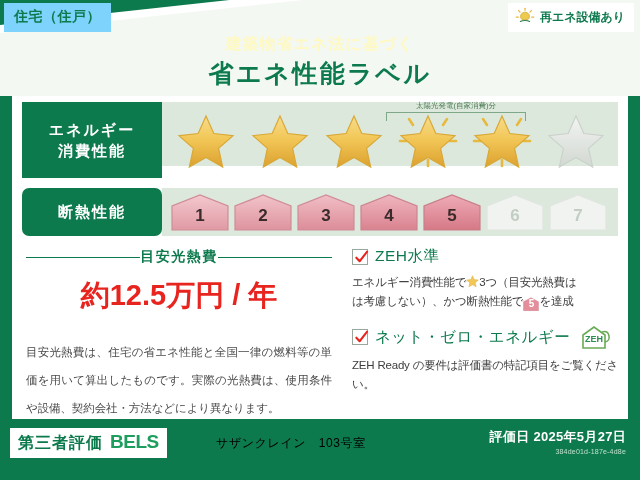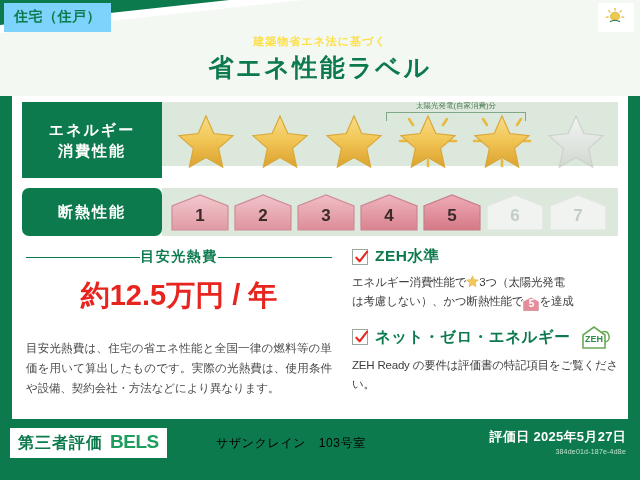--- a/index.html
+++ b/index.html
@@ -43,21 +43,21 @@
     display:flex; align-items:center; gap:5px;
     z-index:6;
   }
   .solar-tag .st-text { color:#0d7a4d; font-size:12px; font-weight:bold; white-space:nowrap; }
   .sun-ico { width:20px; height:20px; display:block; }
 
   .title-wrap {
     position:absolute; left:0; top:34px; width:640px;
     text-align:center; z-index:7;
   }
-  .title-sub { color:#fde047; font-size:11px; font-weight:bold; letter-spacing:1px; }
+  .title-sub { color:#fef9c3; font-size:16px; font-weight:bold; letter-spacing:1px; }
   .title-main { color:#0d7a4d; font-size:25px; font-weight:bold; letter-spacing:2.5px; margin-top:2px; }
 
   
   .card {
     position:absolute; left:12px; top:96px; width:616px; height:323px;
     background:#ffffff;
   }
 
   
   .perf-row { position:absolute; left:10px; display:flex; align-items:stretch; }
@@ -107,34 +107,34 @@
   
   .left-pane { position:absolute; left:14px; top:152px; width:306px; }
   .cost-head { display:flex; align-items:center; justify-content:center; gap:0; }
   .cost-head .hline { flex:1; height:1px; background:#0d7a4d; }
   .cost-head .htxt { color:#0d7a4d; font-size:14px; font-weight:bold; letter-spacing:1.5px; }
   .cost-amount {
     text-align:center; color:#e8241f; font-size:29px; font-weight:bold;
     margin-top:10px; letter-spacing:0px;
   }
   .cost-note {
-    margin-top:22px; color:#4a4a4a; font-size:11.5px; line-height:20px;
+    margin-top:22px; color:#4a4a4a; font-size:11.5px; line-height:28px;
     text-align:justify; letter-spacing:-0.1px;
   }
 
   .right-pane { position:absolute; left:340px; top:150px; width:268px; }
   .zeh-block { margin-bottom:13px; }
   .zeh-title { display:flex; align-items:center; gap:7px; }
   .chk {
     width:16px; height:16px; border:1.4px solid #9aa79c; background:#fff;
     position:relative; flex:none;
   }
   .chk svg { position:absolute; left:1px; top:0px; width:15px; height:15px; }
   .zeh-title .zt {
-    color:#0d7a4d; font-size:15.5px; font-weight:bold; letter-spacing:.5px;
+    color:#0d7a4d; font-size:15.5px; font-weight:normal; letter-spacing:.5px;
   }
   .zeh-body { margin-top:6px; color:#3d3d3d; font-size:11.5px; line-height:19px; letter-spacing:-0.2px; }
   .inline-star { display:inline-block; width:13px; height:13px; vertical-align:-2px; }
   .inline-grade {
     display:inline-block; width:16px; height:14px; vertical-align:-2px;
     position:relative; text-align:center; color:#fff; font-size:10px;
     font-weight:bold; line-height:14px;
   }
   .inline-grade .gshape { position:absolute; left:0; top:0; width:16px; height:14px; }
   .inline-grade span { position:relative; z-index:2; }
@@ -176,20 +176,21 @@
           <line x1="12" y1="1.5" x2="12" y2="4"></line>
           <line x1="4.3" y1="4.3" x2="6.1" y2="6.1"></line>
           <line x1="19.7" y1="4.3" x2="17.9" y2="6.1"></line>
           <line x1="1.5" y1="12" x2="4" y2="12"></line>
           <line x1="20" y1="12" x2="22.5" y2="12"></line>
         </g>
         <path d="M12 6.2c-3 0-5.4 2.3-5.4 5.1 0 1.6.8 3 2 3.9h6.8c1.2-.9 2-2.3 2-3.9 0-2.8-2.4-5.1-5.4-5.1z" fill="#edc94e" stroke="#c9a02c" stroke-width=".8"></path>
         <path d="M6.5 17.4c2-1.2 3.5-1.2 5.5-1.2s3.5 0 5.5 1.2" fill="none" stroke="#2f7d4f" stroke-width="1.4" stroke-linecap="round"></path>
       </svg>
     </span>
+    <span class="st-text">再エネ設備あり</span>
   </div>
 
   <div class="title-wrap">
     <div class="title-sub">建築物省エネ法に基づく</div>
     <div class="title-main">省エネ性能ラベル</div>
   </div>
 
   <div class="card">
 
     <div class="perf-row" id="row-energy">
@@ -372,21 +373,21 @@
         <div class="zeh-title">
           <span class="chk">
             <svg viewBox="0 0 16 16">
               <path d="M2.5 8.2 L6 12 L14 1.8" fill="none" stroke="#e8241f" stroke-width="2.2" stroke-linecap="round" stroke-linejoin="round"></path>
             </svg>
           </span>
           <span class="zt">ZEH水準</span>
         </div>
         <div class="zeh-body"><span>エネルギー消費性能で</span><svg class="inline-star" viewBox="0 0 60 57">
               <path d="M30 2 L37.8 19.5 L57 21.6 L42.6 34.4 L46.7 53 L30 43.5 L13.3 53 L17.4 34.4 L3 21.6 L22.2 19.5 Z" fill="#f2c757" stroke="#d9a837" stroke-width="2"></path>
-            </svg><span>3つ（太陽光発電</span><br><span>は考慮しない）、かつ断熱性能で</span><span class="inline-grade"><svg class="gshape" viewBox="0 0 60 38" preserveAspectRatio="none">
+            </svg><span>3つ（目安光熱費は</span><br><span>は考慮しない）、かつ断熱性能で</span><span class="inline-grade"><svg class="gshape" viewBox="0 0 60 38" preserveAspectRatio="none">
                 <path d="M2 37 L2 13 L30 2 L58 13 L58 37 Z" fill="#e58e9b" stroke="#d07f8c" stroke-width="1.5"></path>
               </svg><span>5</span></span><span>を達成</span></div>
       </div>
 
       <div class="zeh-block">
         <div class="zeh-title">
           <span class="chk">
             <svg viewBox="0 0 16 16">
               <path d="M2.5 8.2 L6 12 L14 1.8" fill="none" stroke="#e8241f" stroke-width="2.2" stroke-linecap="round" stroke-linejoin="round"></path>
             </svg>

